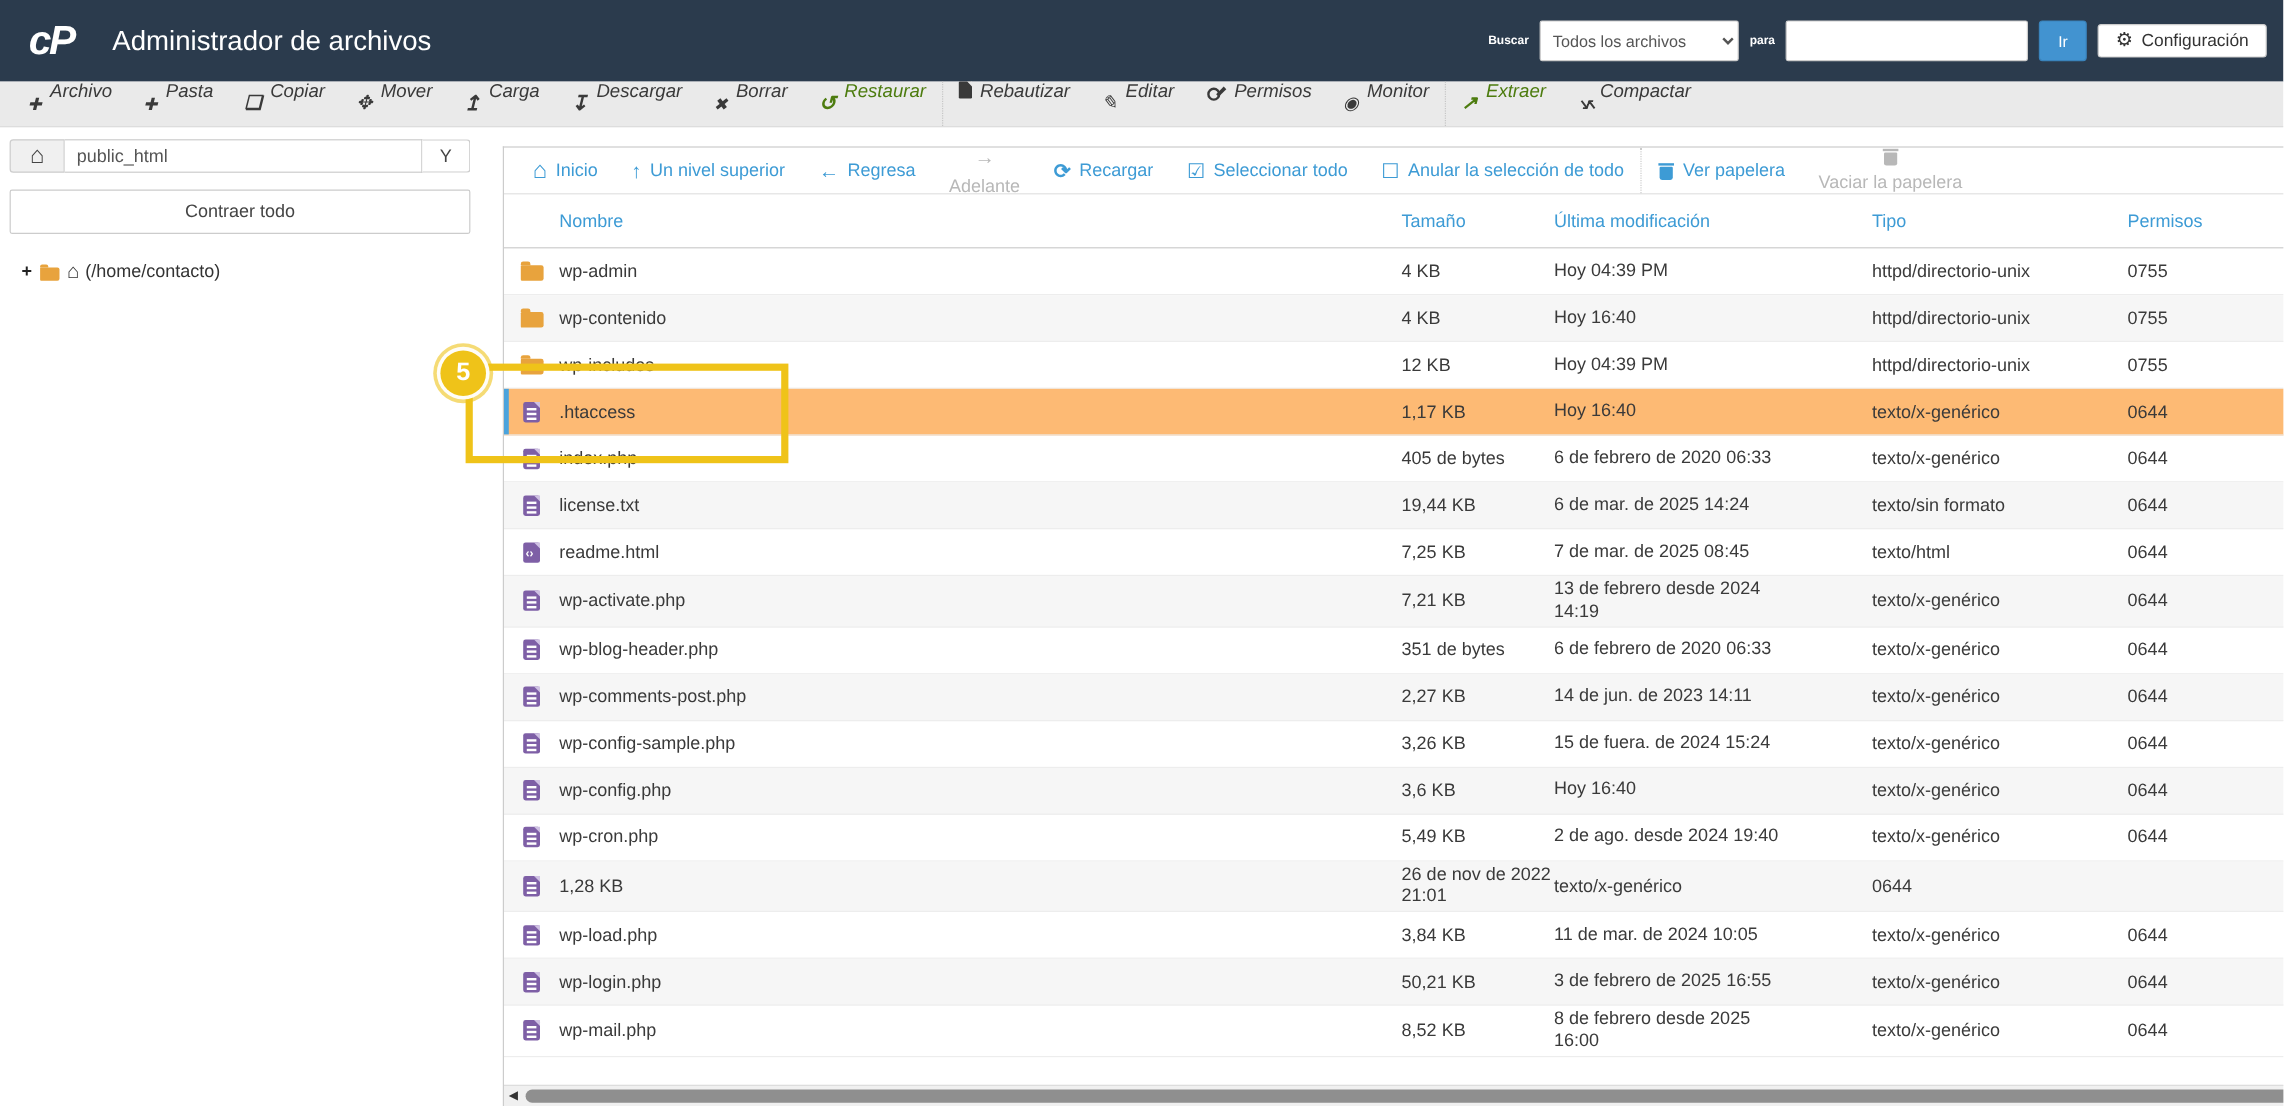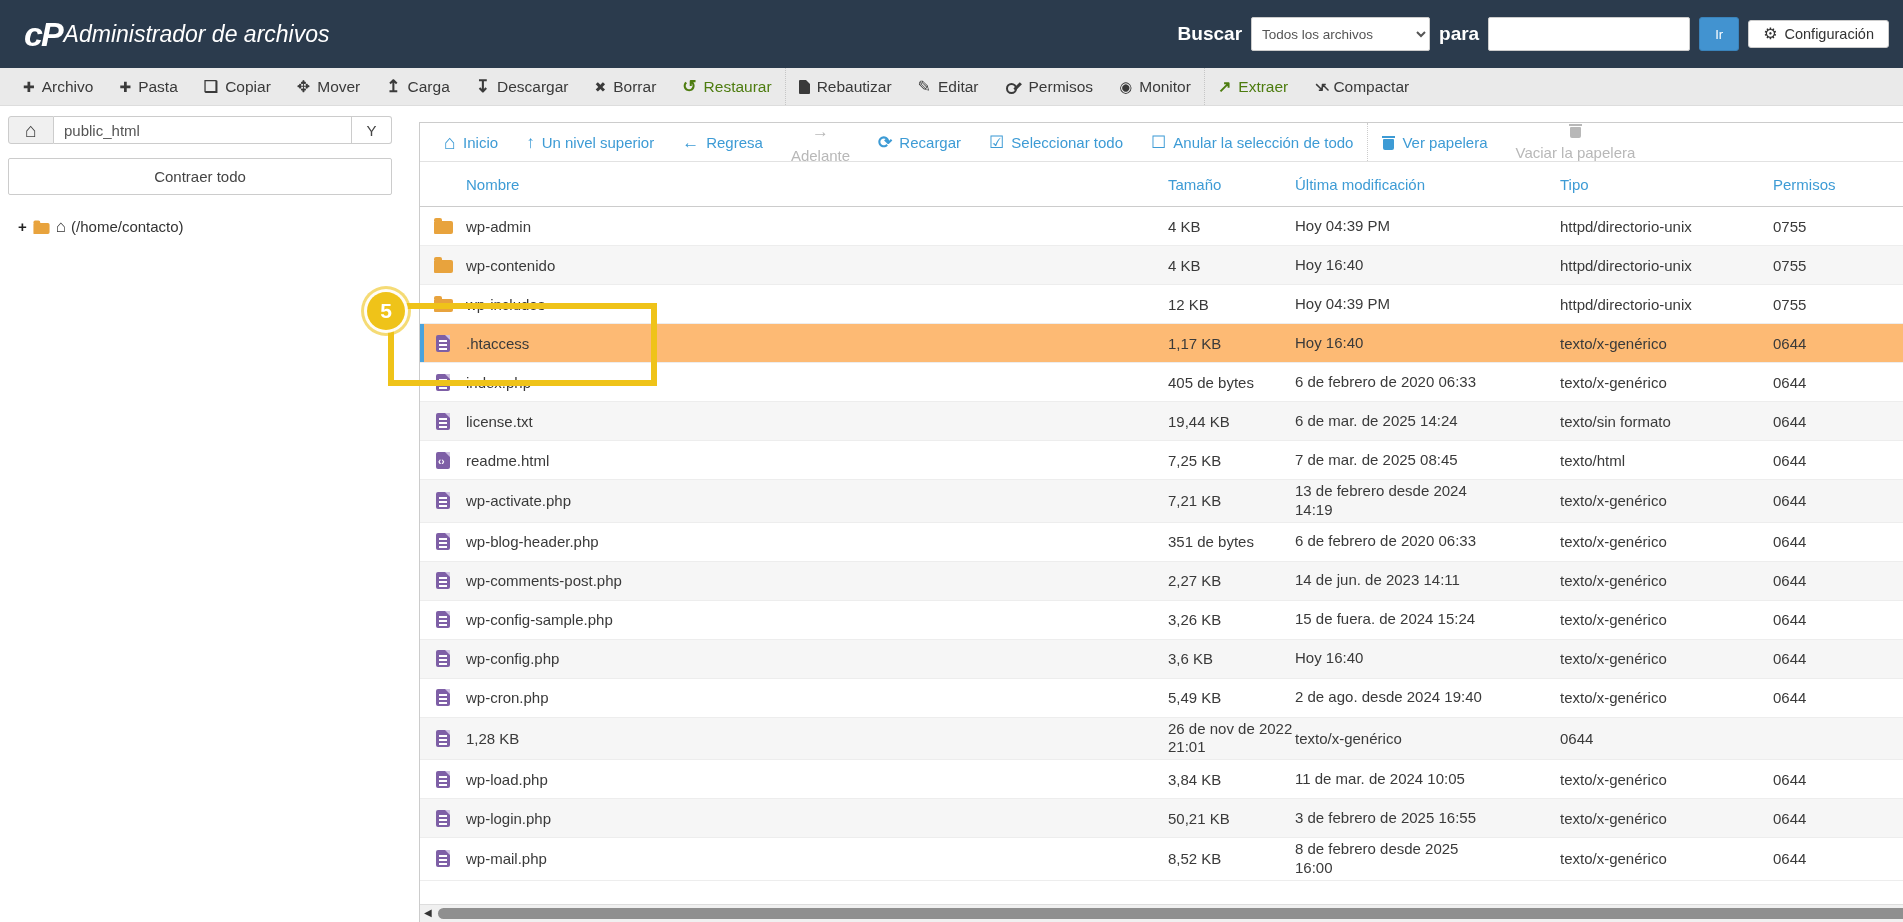--- a/index.html
+++ b/index.html
@@ -5,38 +5,38 @@
   * { margin:0; padding:0; box-sizing:border-box; }
   html,body { background:#fff; }
   body { font-family:"Liberation Sans", sans-serif; }
   .page { position:relative; width:1903px; height:922px; overflow:hidden; background:#fff; }
 
   
   .hdr { position:absolute; left:0; top:0; width:100%; height:68px; background:#2b3b4d;
          display:flex; align-items:center; }
   .hdr .logo { font-size:34px; font-weight:bold; font-style:italic; color:#fff; margin-left:24px;
                letter-spacing:-2px; }
-  .hdr .title { color:#fff; font-size:23px; margin-left:2px; font-weight:normal;font-style:italic; }
+  .hdr .title { color:#fff; font-size:23px; margin-left:32px; font-weight:normal; }
   .hdr .right { margin-left:auto; display:flex; align-items:center; gap:9px; margin-right:14px; }
-  .hdr .lbl { color:#fff; font-size:19px; font-weight:bold; }
-  .hdr select { width:179px; height:34px; font-size:13.5px; color:#555; border:1px solid #ccc;
+  .hdr .lbl { color:#fff; font-size:10px; font-weight:bold; }
+  .hdr select { width:166px; height:34px; font-size:13.5px; color:#555; border:1px solid #ccc;
                 border-radius:2px; background:#fff; padding:0 6px; font-family:"Liberation Sans",sans-serif; }
   .hdr input { width:202px; height:34px; border:1px solid #ccc; border-radius:2px; padding:0 8px;
                font-size:14px; font-family:"Liberation Sans",sans-serif; }
   .btn-go { width:40px; height:34px; background:#4293d0; color:#fff; border:1px solid #3a83bb;
             border-radius:3px; font-size:13px; cursor:pointer; }
   .btn-cfg { height:28px; background:#fff; color:#333; border:1px solid #ccc; border-radius:3px;
              padding:0 14px; font-size:14.5px; display:flex; align-items:center; gap:7px; cursor:pointer;
              font-family:"Liberation Sans",sans-serif; }
 
   
   .tbar { position:absolute; left:0; top:68px; width:100%; height:38px; background:#eaeaea;
           border-bottom:1px solid #ddd; display:flex; align-items:center; padding:0 10px; }
-  .titem { display:flex; align-items:center; gap:7px; font-size:15.5px; color:#3a3a3a;
-           padding:0 13px; height:100%; cursor:pointer; white-space:nowrap; }
+  .titem { display:flex; gap:7px; font-size:15.5px; color:#3a3a3a;
+           padding:0 13px; height:100%; cursor:pointer; white-space:nowrap;font-style:italic; }
   .titem.disabled { color:#4d7c0f; cursor:default; }
   .titem.sep_after { border-right:1px dotted #c6c6c6; }
 
   
   .ic { display:inline-flex; align-items:center; justify-content:center; line-height:1; }
   .ic-plus::before     { content:"✚"; font-size:14px; }
   .ic-copy::before     { content:"❏"; font-size:16px; font-weight:bold; }
   .ic-move::before     { content:"✥"; font-size:16px; }
   .ic-upload::before   { content:"↥"; font-size:17px; font-weight:bold; }
   .ic-download::before { content:"↧"; font-size:17px; font-weight:bold; }

